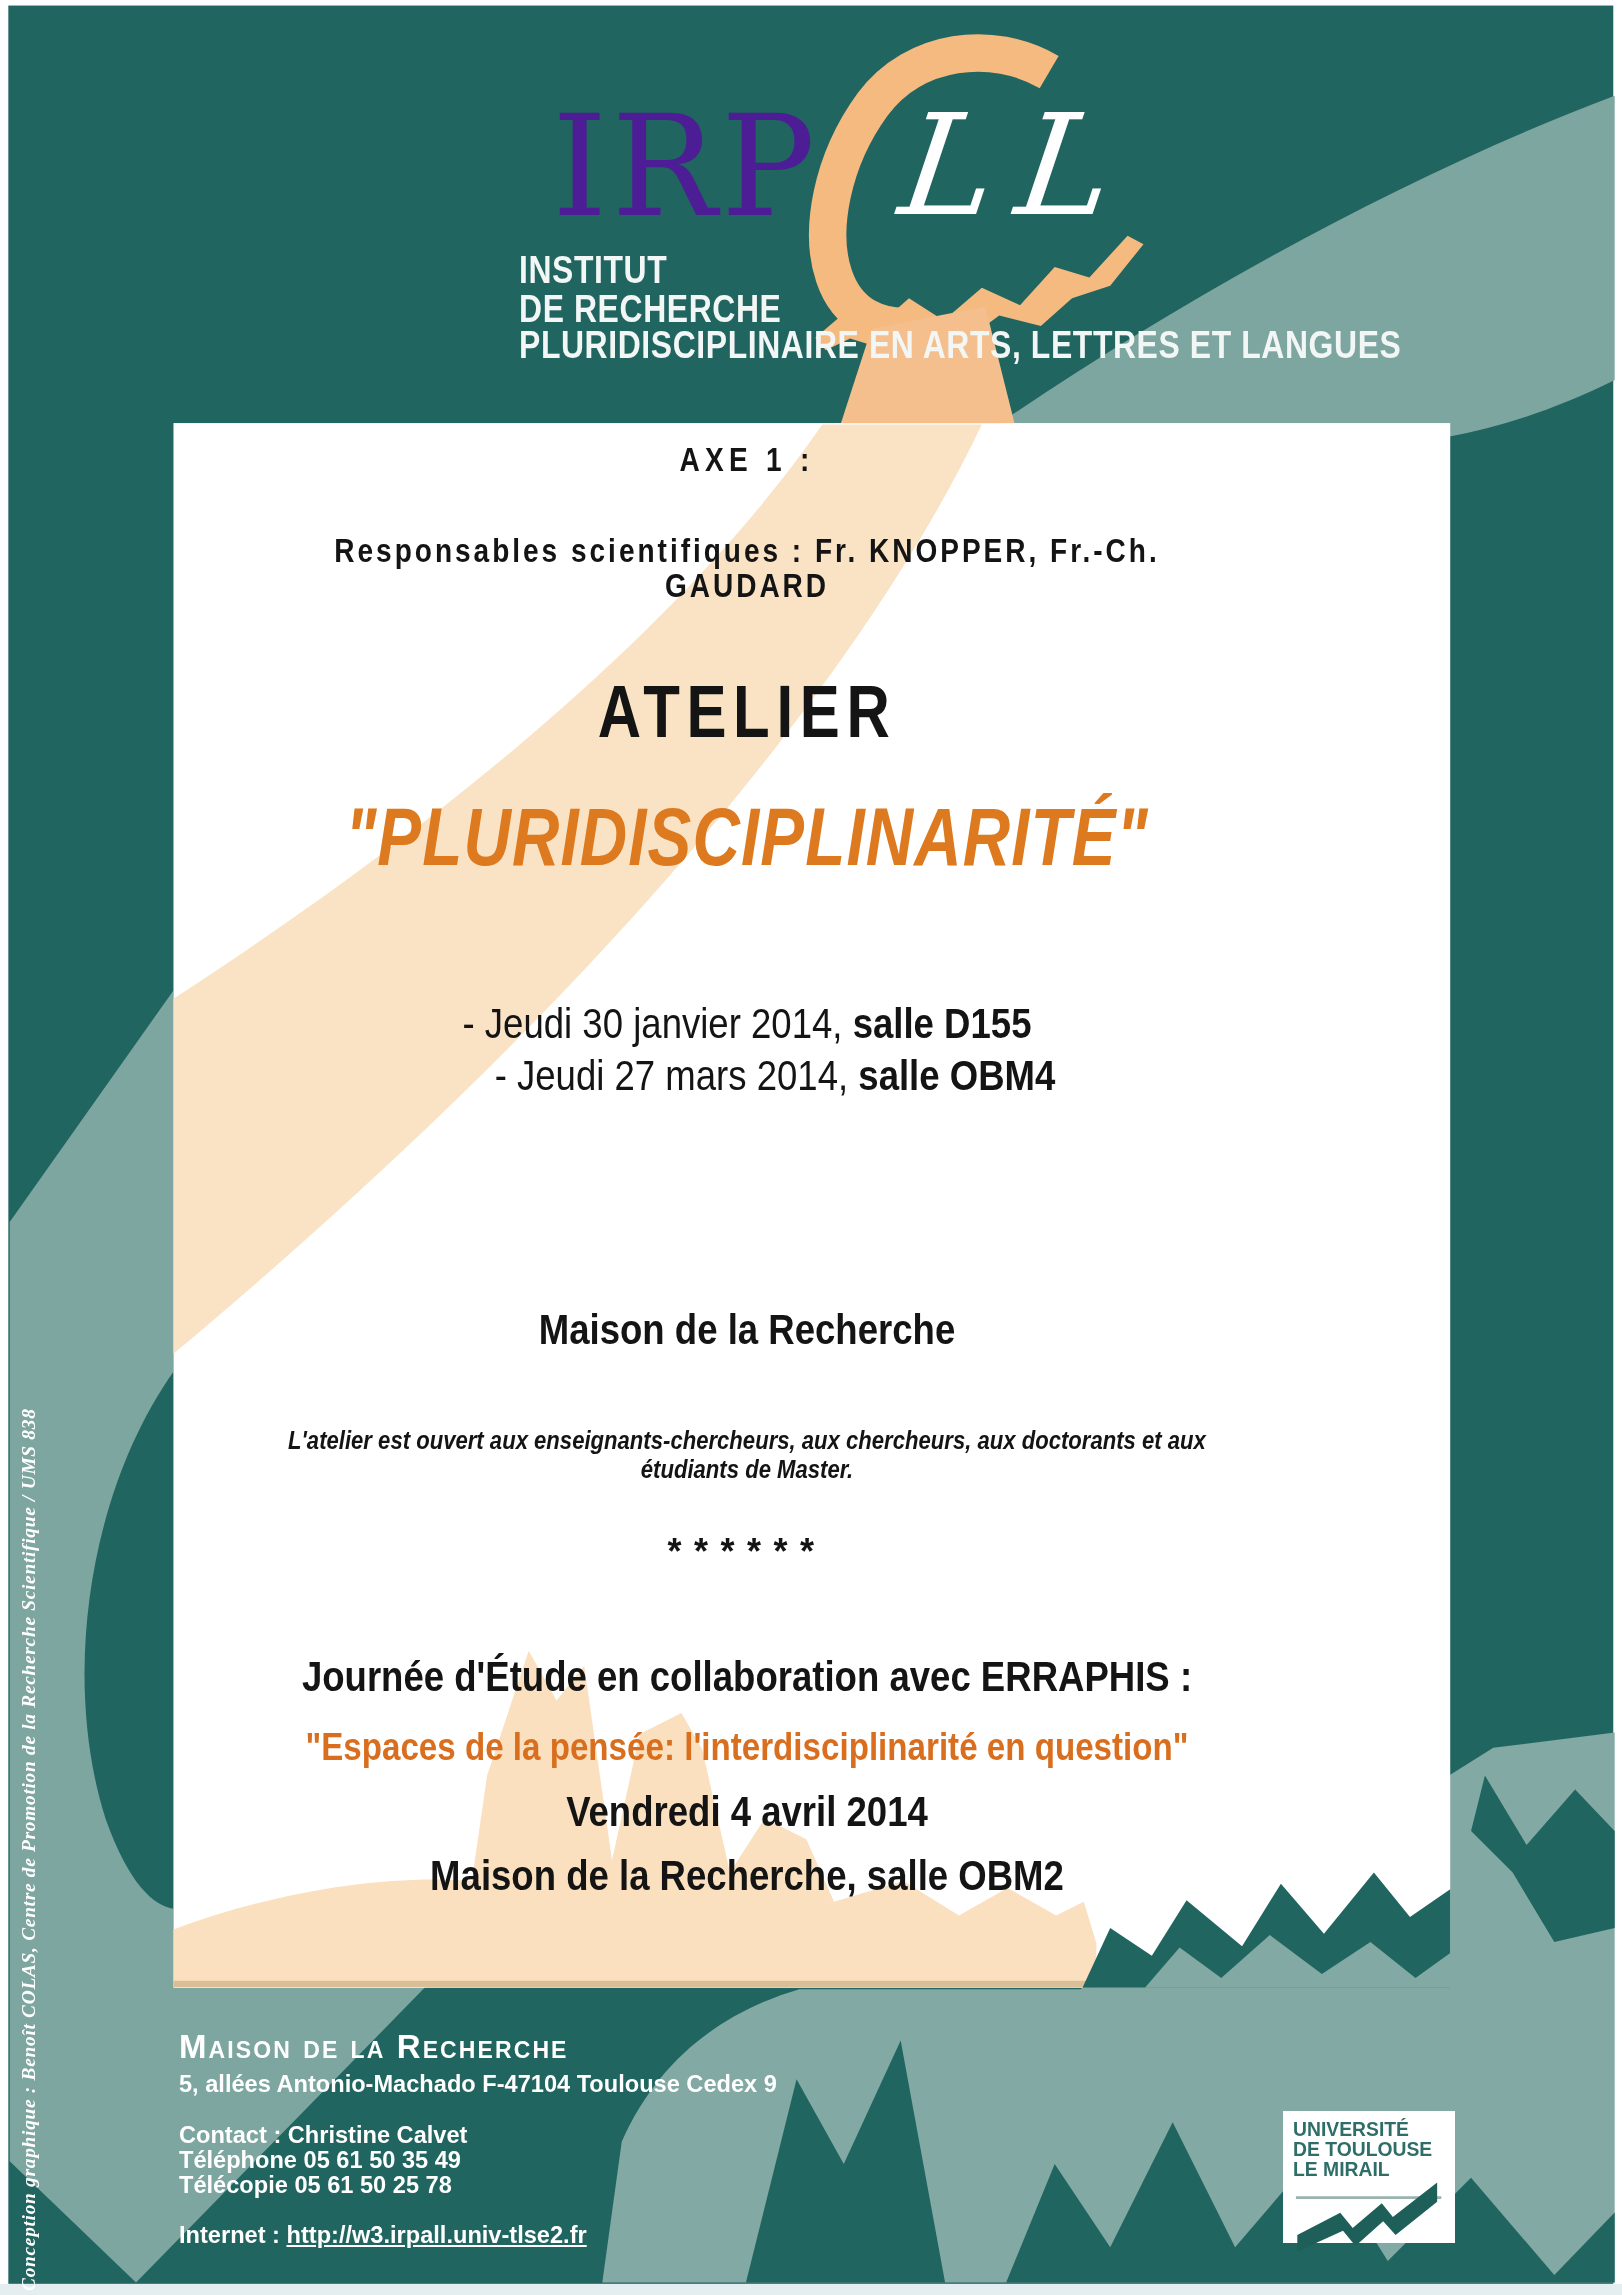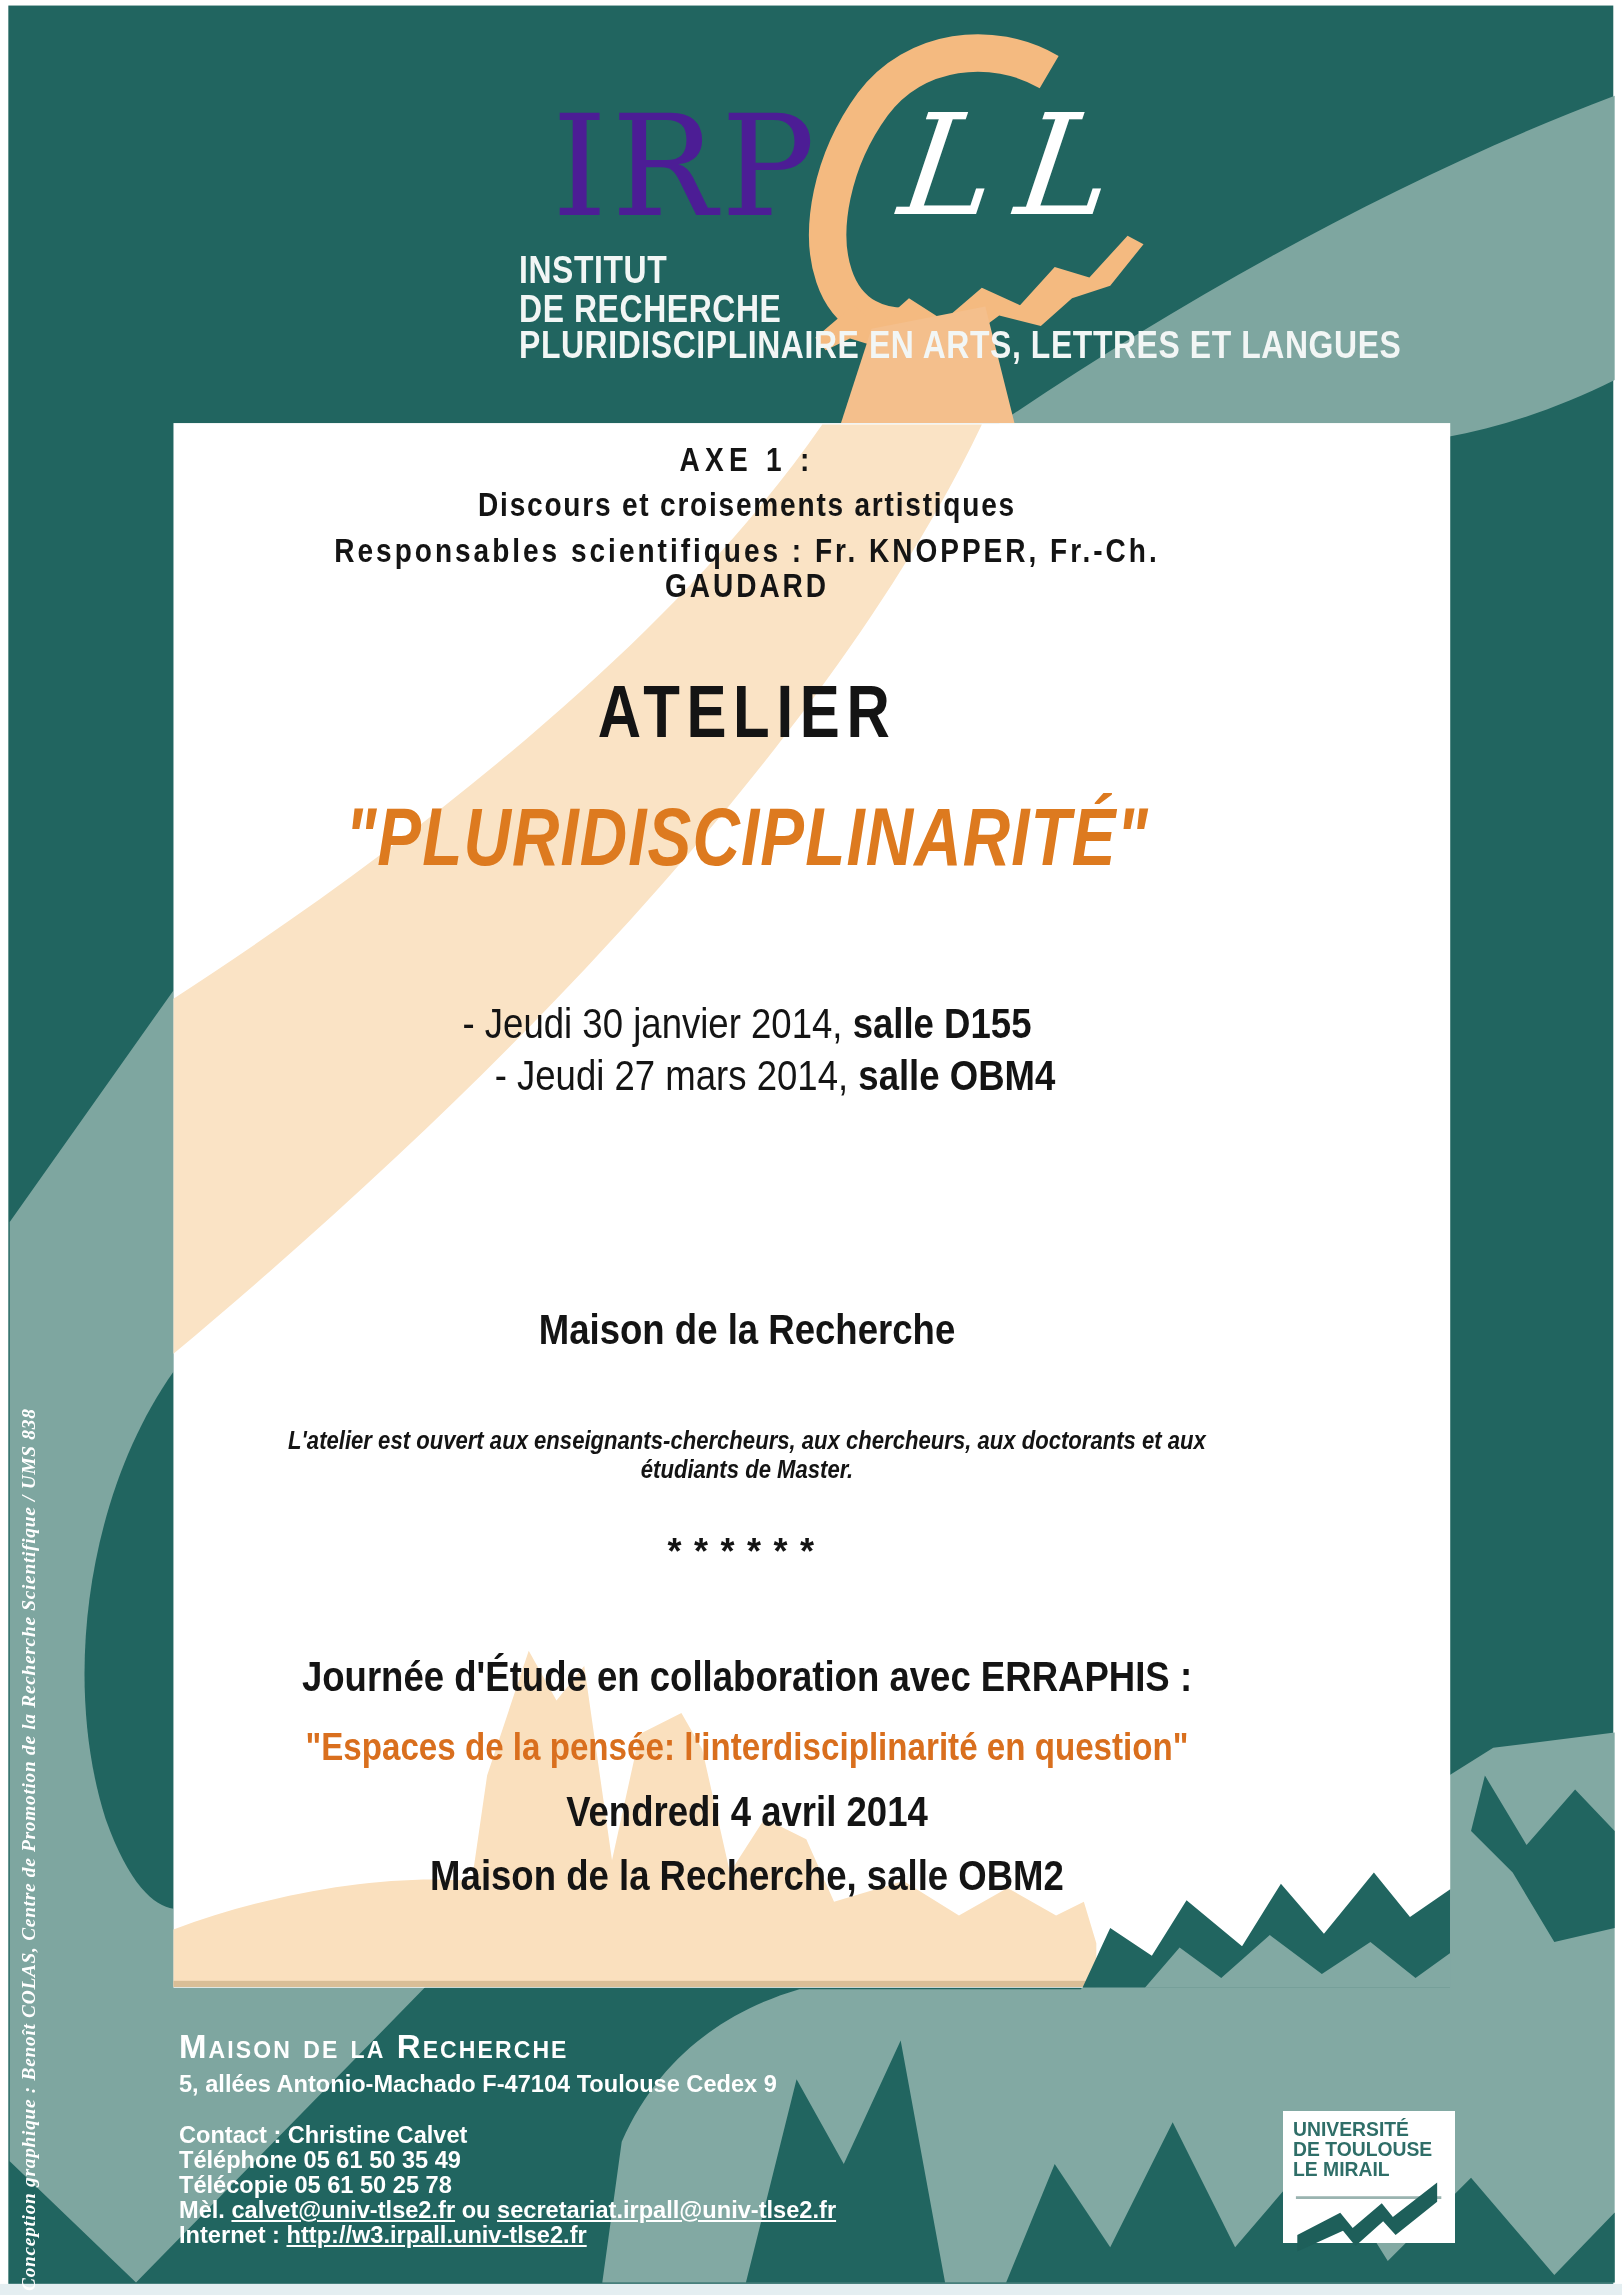--- a/index.html
+++ b/index.html
@@ -131,23 +131,20 @@
 
   <div class="abs irp">IRP</div>
   <div class="abs ll">LL</div>
   <div class="abs inst" style="top:251px;"><span class="condL">INSTITUT</span></div>
   <div class="abs inst" style="top:290px;"><span class="condL">DE RECHERCHE</span></div>
   <div class="abs inst" style="top:326px;"><span class="condL">PLURIDISCIPLINAIRE EN ARTS, LETTRES ET LANGUES</span></div>
 
   <div class="abs ctr hline axe">
       <span class="cond">AXE 1 :</span>
     </div>
-  <div class="abs ctr hline disc">
-      <span class="cond">Discours et croisements artistiques</span>
-    </div>
   <div class="abs ctr hline resp">
       <span class="cond">Responsables scientifiques : Fr. KNOPPER, Fr.-Ch. GAUDARD</span>
     </div>
 
   <div class="abs ctr atelier">
       <span>ATELIER</span>
     </div>
   <div class="abs ctr pluri">
       <span>"PLURIDISCIPLINARITÉ"</span>
     </div>
@@ -180,21 +177,20 @@
     </div>
   <div class="abs ctr jev">
       <span class="cond">Maison de la Recherche, salle OBM2</span>
     </div>
 
   <div class="abs foot forg">Maison de la Recherche</div>
   <div class="abs foot fline faddr">5, allées Antonio-Machado F-47104 Toulouse Cedex 9</div>
   <div class="abs foot fline fcontact">Contact : Christine Calvet</div>
   <div class="abs foot fline fphone">Téléphone 05 61 50 35 49</div>
   <div class="abs foot fline ffax">Télécopie 05 61 50 25 78</div>
-  <div class="abs foot fline femail"><span>Mèl. </span><span class="ulink">calvet@univ-tlse2.fr</span><span> ou </span><span class="ulink">secretariat.irpall@univ-tlse2.fr</span></div>
   <div class="abs foot fline fnet"><span>Internet : </span><span class="ulink">http://w3.irpall.univ-tlse2.fr</span></div>
 
   <div class="abs credit">Conception graphique : Benoît COLAS, Centre de Promotion de la Recherche Scientifique / UMS 838</div>
 
   <div class="abs uni">
     <div class="ut">UNIVERSITÉ</div>
     <div class="ut">DE TOULOUSE</div>
     <div class="ut">LE MIRAIL</div>
     <svg width="154" height="72" viewBox="0 0 222 104">
       <rect x="4" y="22" width="210" height="4" fill="#9ab4b0"></rect>

